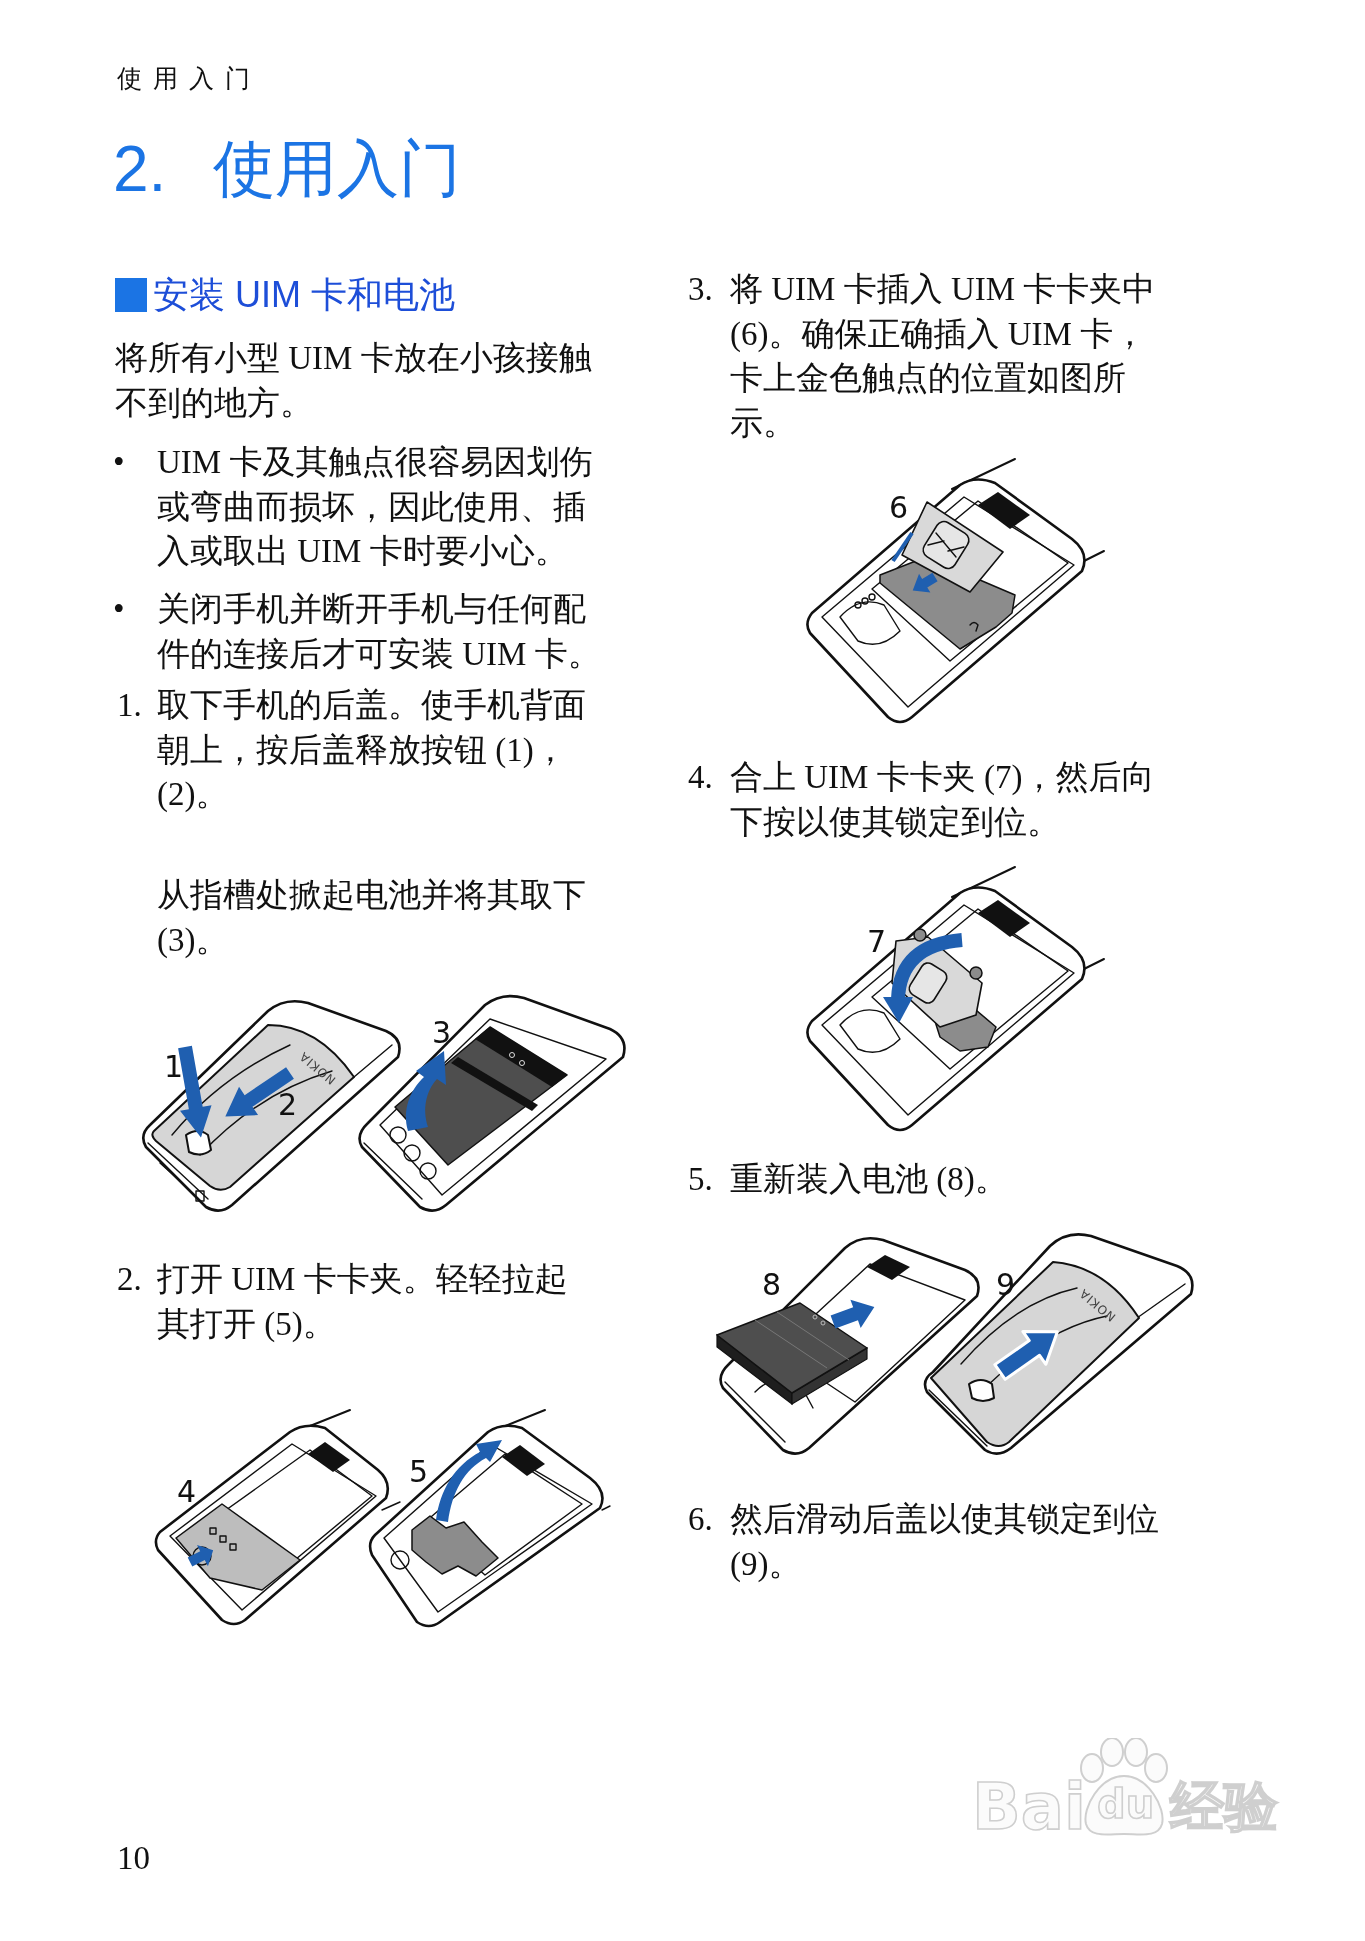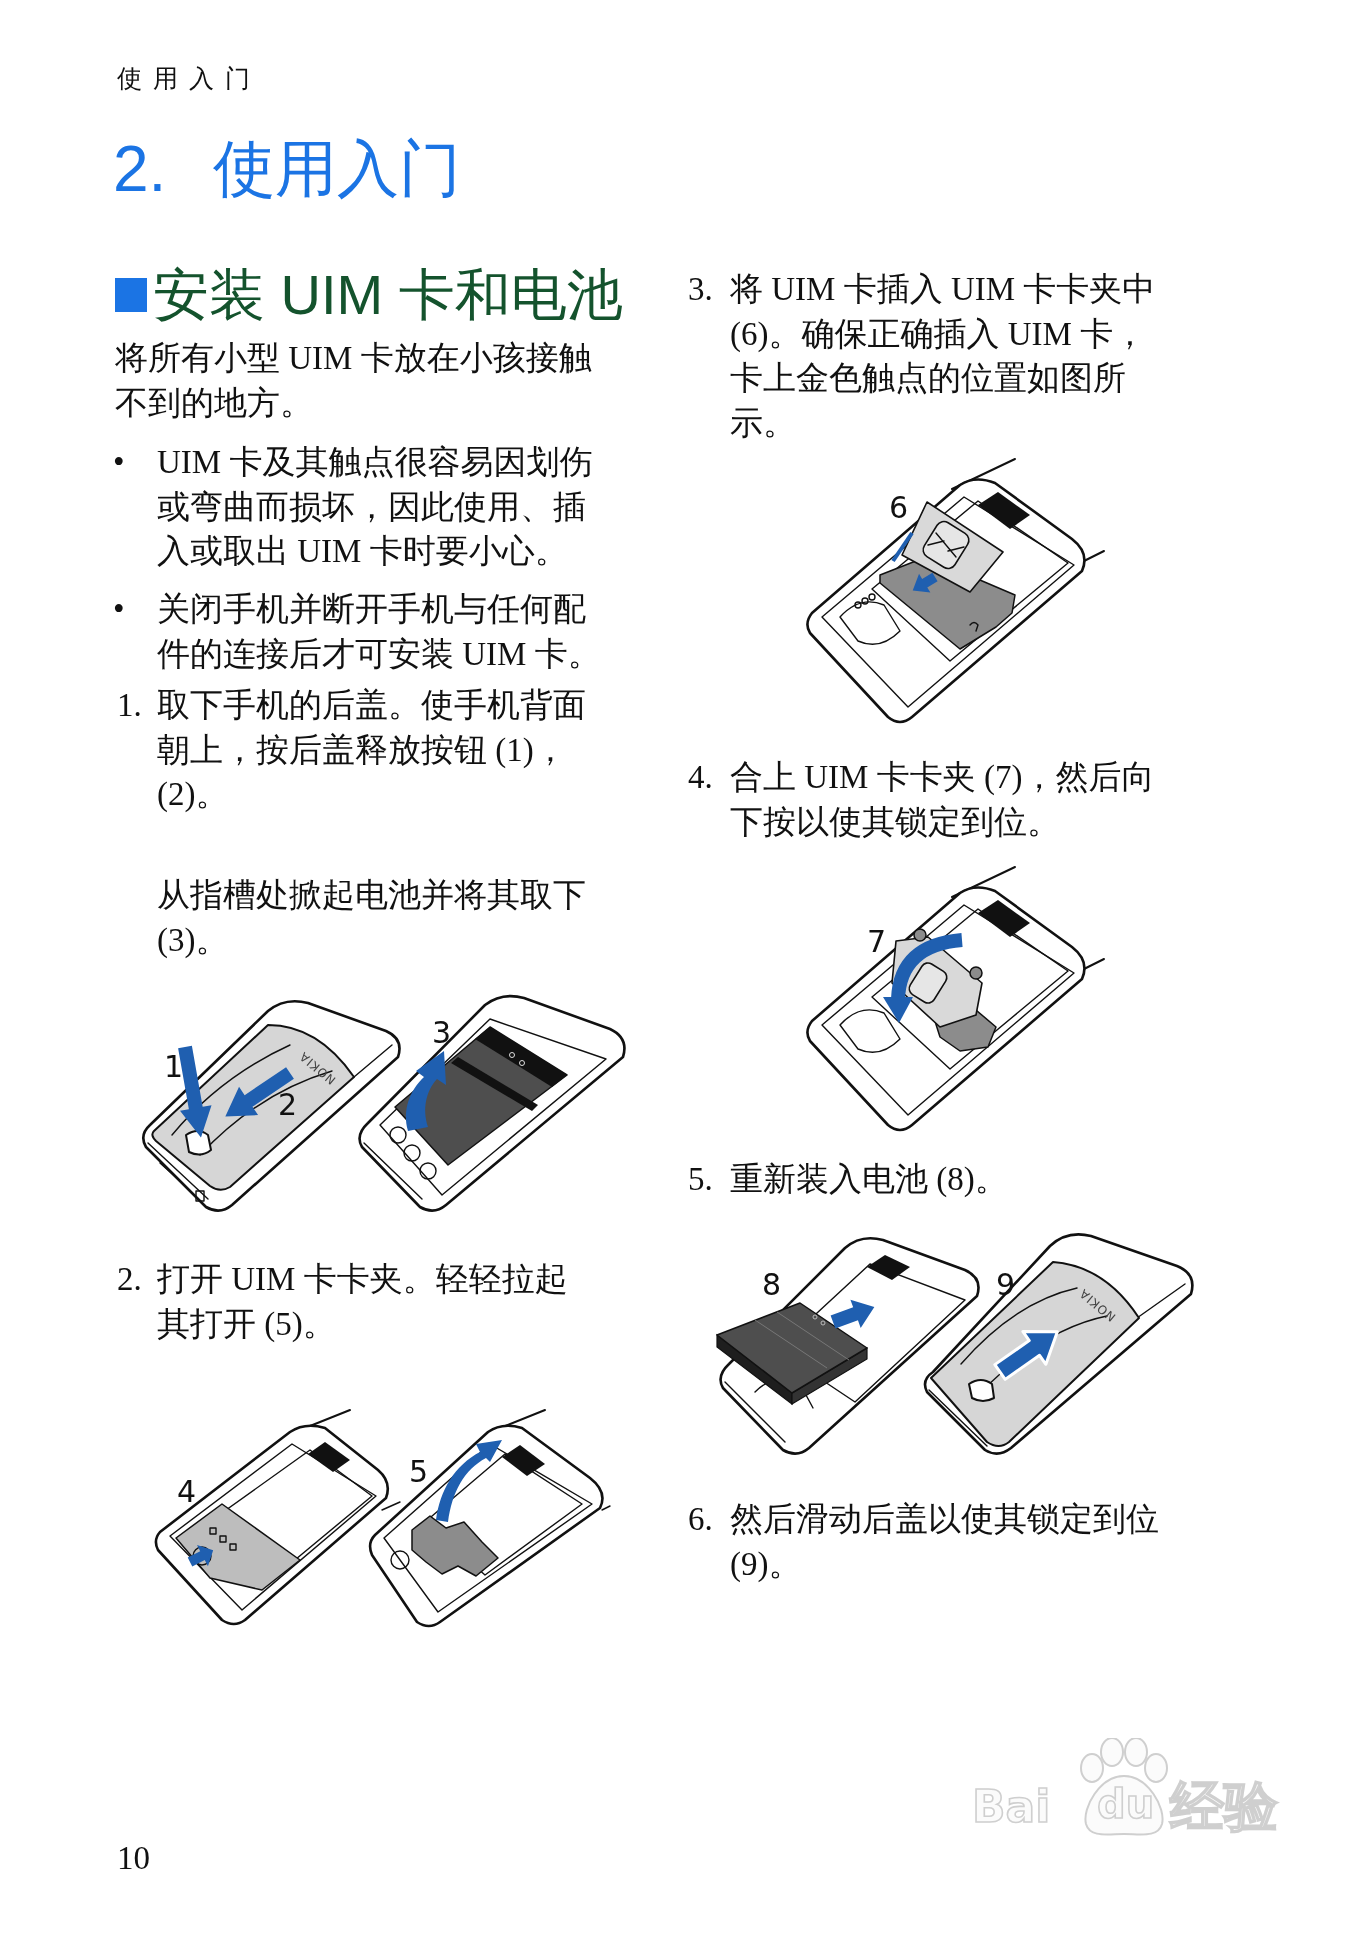--- a/index.html
+++ b/index.html
@@ -7,21 +7,21 @@
           font-family:"Liberation Serif","DejaVu Serif",serif; color:#111111; }
 
   .running-header { position:absolute; left:117px; top:62px; font-family:"Liberation Sans","DejaVu Sans",sans-serif;
           font-size:25px; line-height:32px; letter-spacing:11px; color:#111; white-space:nowrap; }
   .chapter-num { position:absolute; left:113px; top:136px; font-family:"Liberation Sans","DejaVu Sans",sans-serif;
           font-size:64px; line-height:66px; color:#1b74e4; white-space:nowrap; }
   .chapter-title { position:absolute; left:213px; top:136px; font-family:"Liberation Sans","DejaVu Sans",sans-serif;
           font-size:62px; line-height:66px; color:#1b74e4; white-space:nowrap; }
   .section-marker { position:absolute; left:115px; top:278px; width:32px; height:34px; background:#1b74e4; }
   .section-title { position:absolute; left:153px; top:272px; font-family:"Liberation Sans","DejaVu Sans",sans-serif;
-          font-size:56px; line-height:46px; color:#14532d; white-space:nowrap; }
+          font-size:36px; line-height:46px; color:#1d4ed8; white-space:nowrap; }
 
   .block { position:absolute; font-size:33px; line-height:44.5px; }
   .block .ln { white-space:nowrap; height:44.5px; }
   .block .mk { position:absolute; top:0; white-space:nowrap; }
   .left-mk { left:-40px; }
   .bullet-mk { left:-44px; }
   .right-mk { left:-42px; }
 
   .figure { position:absolute; }
   .figure svg { display:block; overflow:visible; }
@@ -34,21 +34,21 @@
   .bat { fill:#4e4e4e; stroke:#111; stroke-width:1.5; stroke-linejoin:round; }
   .hold{ fill:#8c8c8c; stroke:#111; stroke-width:1.5; stroke-linejoin:round; }
   .lt  { fill:#d9d9d9; stroke:#111; stroke-width:1.6; stroke-linejoin:round; }
   .lbl { font-family:"DejaVu Sans","Liberation Sans",sans-serif; font-size:30px; fill:#111; }
   .logo{ font-family:"DejaVu Sans","Liberation Sans",sans-serif; font-size:12px; fill:#444; letter-spacing:1px; }
 
   .page-number { position:absolute; left:117px; top:1840px; font-size:33px; line-height:36px; color:#111; }
 
   .wm { position:absolute; font-family:"DejaVu Sans","Liberation Sans",sans-serif; font-weight:bold; color:#fbfbfb;
         -webkit-text-stroke:1.6px #cfcfcf; white-space:nowrap; }
-  .wm-bai { left:972px; top:1772px; font-size:44px; line-height:70px; }
+  .wm-bai { left:972px; top:1772px; font-size:64px; line-height:70px; }
   .wm-paw { position:absolute; left:1078px; top:1738px; width:92px; height:102px; }
   .wm-du  { left:1097px; top:1782px; font-size:40px; line-height:44px; }
   .wm-cn  { left:1170px; top:1776px; font-size:54px; line-height:62px; }
   .wm-url { left:968px; top:1842px; font-size:38px; line-height:44px; }
 </style>
 </head>
 <body>
 
 <div id="page">
 

